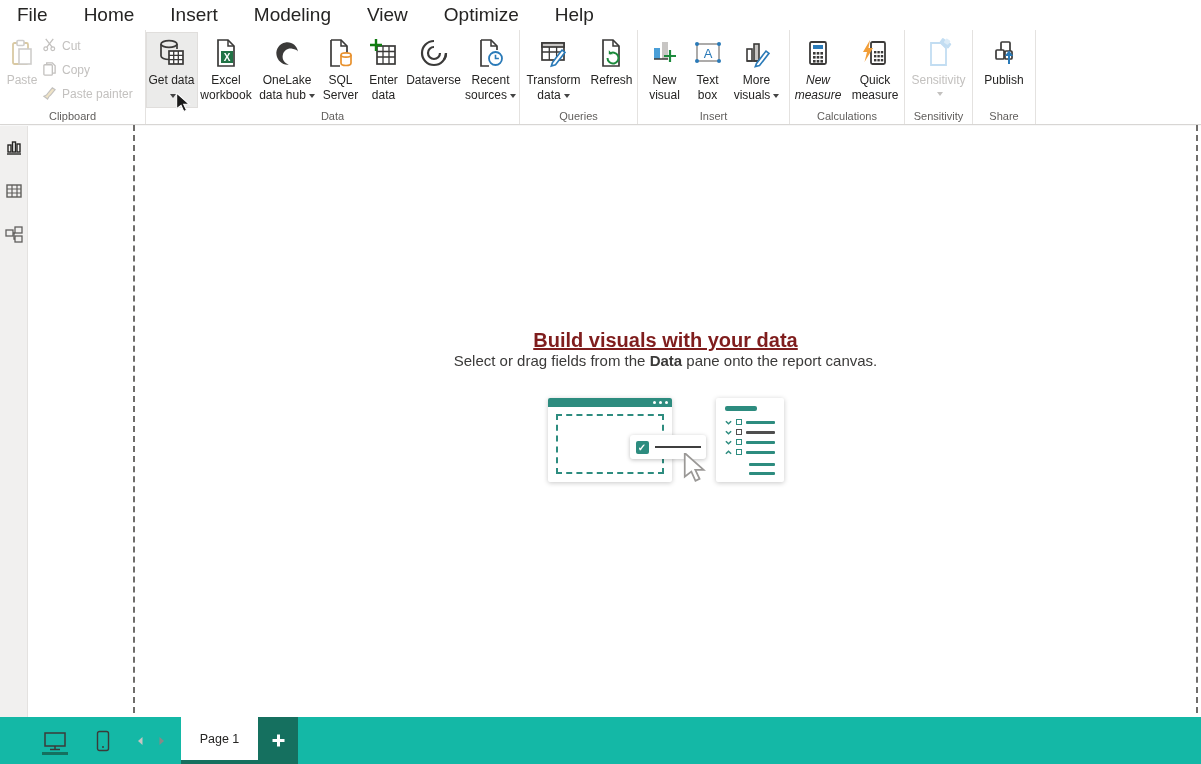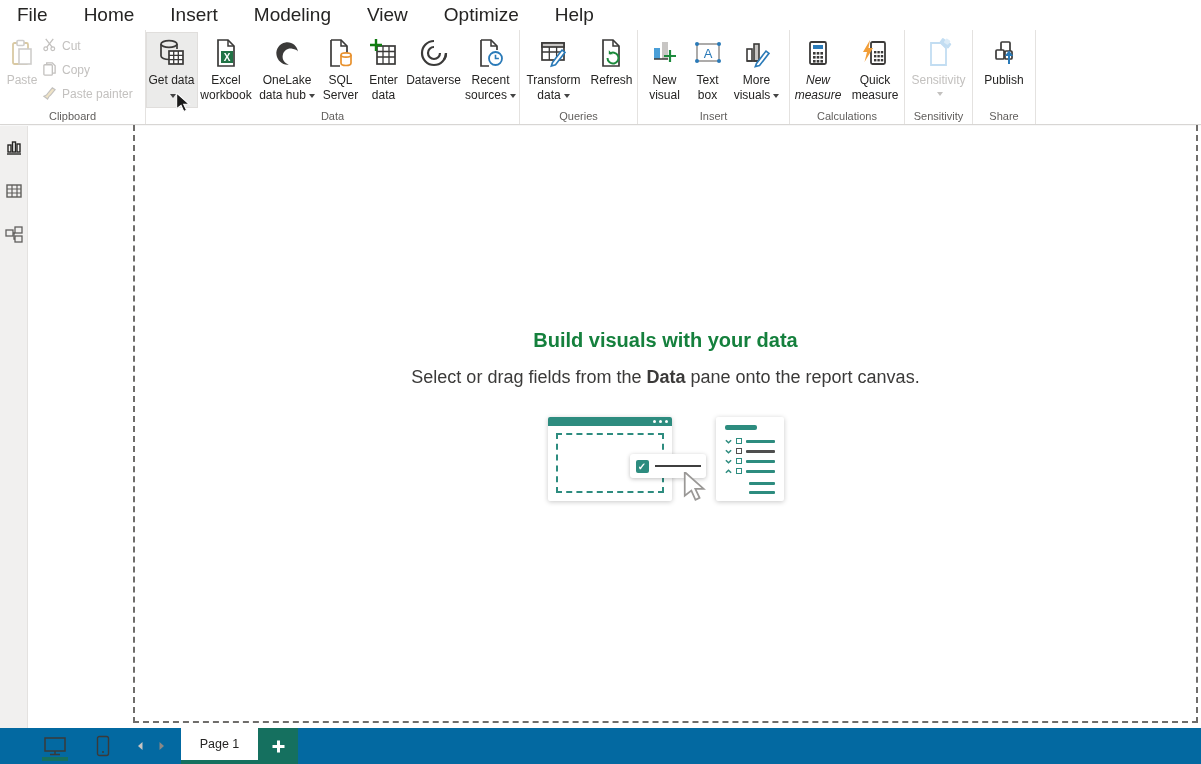--- a/index.html
+++ b/index.html
@@ -29,22 +29,22 @@
   .small-item { display:flex; align-items:center; gap:5px; font-size:12px; color:#c3c1bf; height:19px; }
 
   
   .viewbar { position:absolute; top:126px; left:0; bottom:35px; width:28px; background:#f1f0ef; border-right:1px solid #e4e2e0; display:flex; flex-direction:column; align-items:center; padding-top:10px; gap:22px; }
   .viewbar .vbtn { width:22px; height:22px; display:flex; align-items:center; justify-content:center; cursor:pointer; }
 
   
   .canvas { position:absolute; top:126px; left:28px; right:0; bottom:35px; background:#fff; }
   .report-page { position:absolute; top:-1px; left:105px; right:3px; bottom:6px; border:2px dashed #6f6d6b; border-top:none; }
   .empty-state { position:absolute; top:203px; left:105px; right:3px; text-align:center; }
-  .empty-title { font-size:20px; font-weight:700; color:#15803d; }
-  .empty-sub { margin-top:15px; font-size:18px; color:#3b3a39; }
+  .empty-title { font-size:20px; font-weight:700; color:#7f1d1d;text-decoration:underline; }
+  .empty-sub { font-size:15px; color:#3b3a39; }
   .empty-sub b { font-weight:700; }
 
   
   .illus { position:relative; width:236px; height:95px; margin:26px auto 0; }
   .card { position:absolute; background:#fff; box-shadow:0 1px 5px rgba(0,0,0,.22); border-radius:2px; }
   .win { left:0; top:3px; width:124px; height:84px; }
   .win .tbar { position:absolute; top:0; left:0; right:0; height:9px; background:#2d8c7f; border-radius:2px 2px 0 0; }
   .win .dot { position:absolute; top:3px; width:3px; height:3px; border-radius:50%; background:#fff; }
   .win .inner { position:absolute; left:8px; right:8px; top:16px; bottom:8px; border:2px dashed #2d8c7f; }
   .flist { left:168px; top:3px; width:68px; height:84px; padding:8px 0 0 9px; }
@@ -58,21 +58,21 @@
   .extra-line { width:26px; height:3px; background:#2d8c7f; border-radius:1px; margin:6px 0 0 24px; }
   .pill { position:absolute; left:82px; top:40px; width:76px; height:24px; background:#fff; border-radius:3px; box-shadow:0 1px 4px rgba(0,0,0,.25); display:flex; align-items:center; padding-left:6px; gap:6px; z-index:3; }
   .pill .cb { width:13px; height:13px; background:#2d8c7f; border-radius:2px; color:#fff; font-size:10px; line-height:13px; text-align:center; font-weight:700; }
   .pill .pline { width:46px; height:2.5px; background:#3f3f3f; }
   .illus-cursor { position:absolute; left:134px; top:58px; z-index:4; }
 
   
   .gd-cursor { position:absolute; left:176px; top:63px; z-index:5; pointer-events:none; }
 
   
-  .pagebar { position:absolute; left:0; right:0; bottom:0; height:36px; background:#0369a1; display:flex; align-items:stretch;text-align:center; }
+  .pagebar { position:absolute; left:0; right:0; bottom:0; height:47px; background:#14b8a6; display:flex; align-items:stretch;text-align:center; }
   .pb-icons { display:flex; align-items:center; }
   .pb-btn { position:relative; width:36px; height:35px; display:flex; align-items:center; justify-content:center; cursor:pointer; }
   .pb-btn.desktop { margin-left:37px; }
   .pb-btn.desktop::after { content:""; position:absolute; left:5px; right:5px; bottom:3px; height:3.5px; background:#15705f; }
   .pb-btn.phone { margin-left:12px; }
   .nav-arrow { width:22px; height:35px; display:flex; align-items:center; justify-content:center; cursor:default; }
   .page-tab { width:77px; margin-left:8px; background:#fff; display:flex; align-items:center; justify-content:center; font-size:12.5px; color:#252423; border-bottom:4px solid #15705f; cursor:pointer; }
   .add-tab { width:40px; background:#15705f; display:flex; align-items:center; justify-content:center; cursor:pointer; }
 </style>
 </head>

